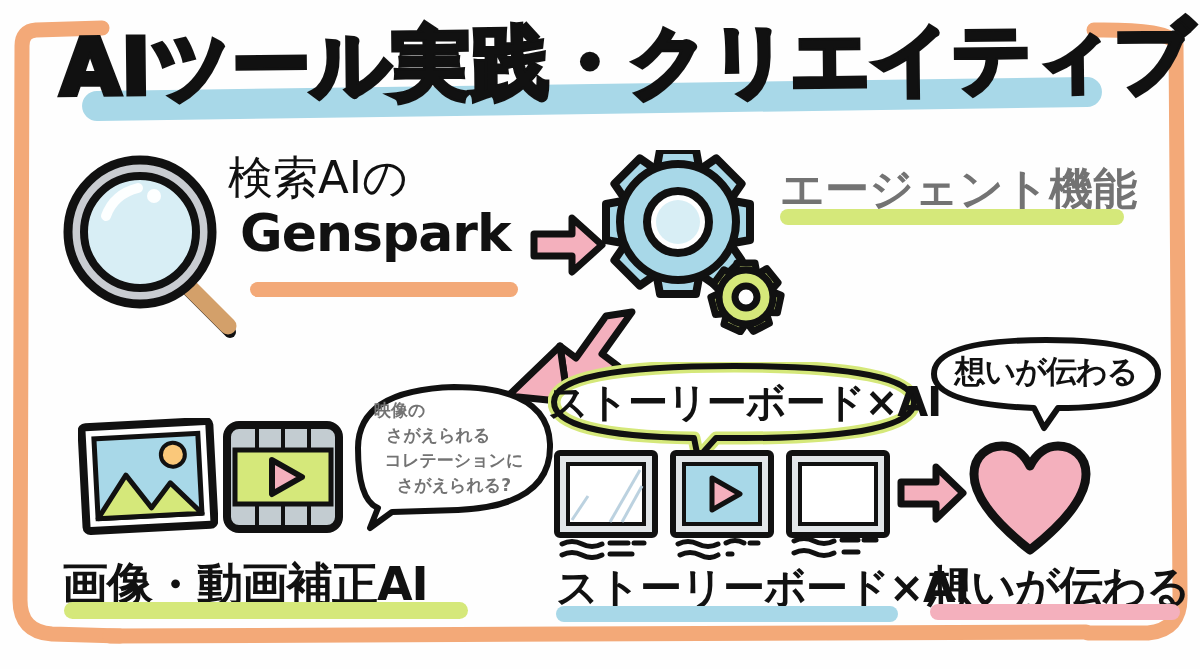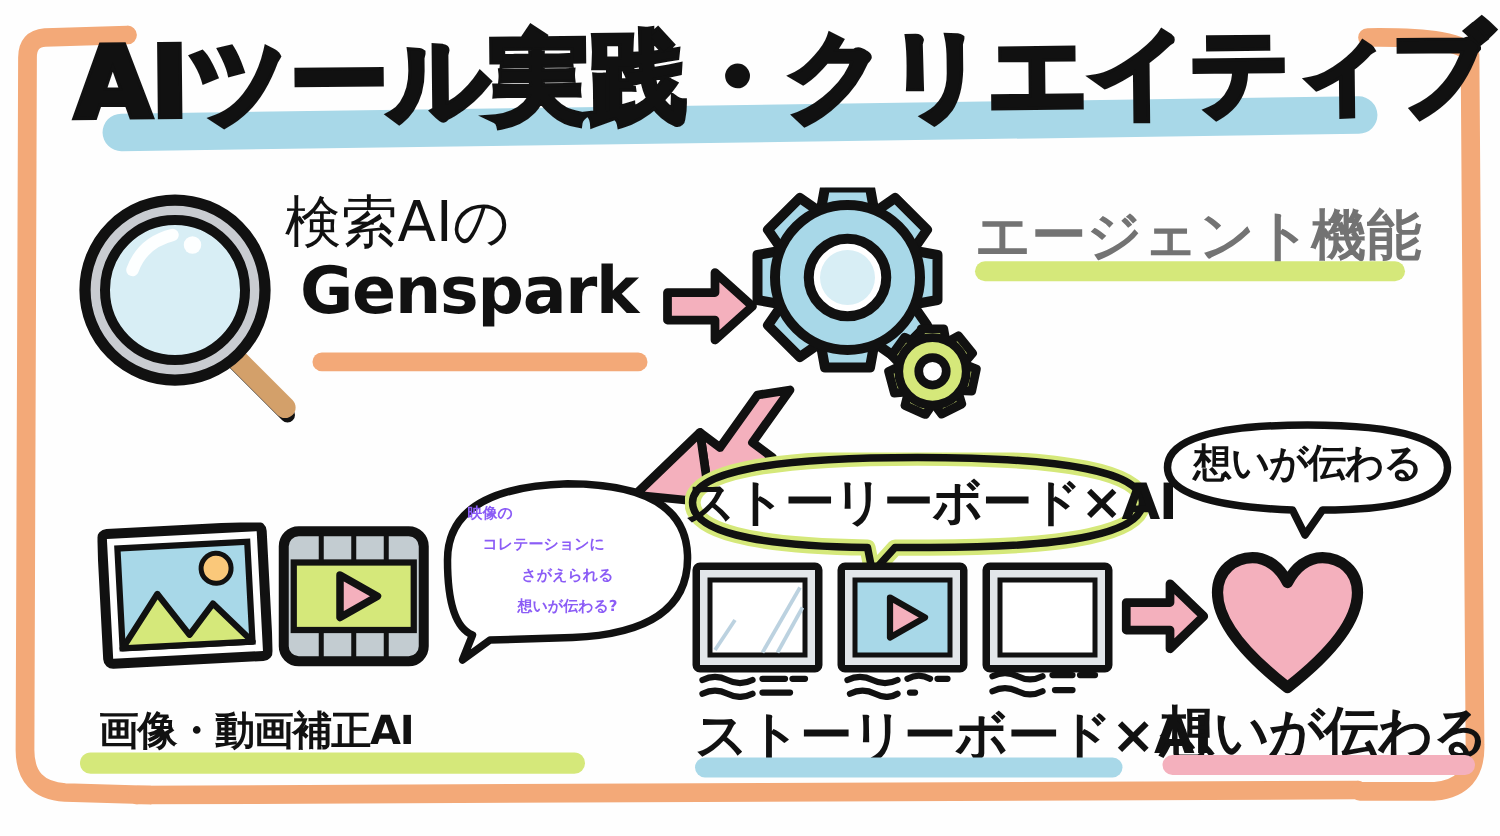--- a/index.html
+++ b/index.html
@@ -35,34 +35,34 @@
 
   
   .lbl-search{position:absolute;left:228px;top:152px;width:300px;}
   .lbl-search .l1{font-size:45px;line-height:52px;font-weight:normal;color:#111;white-space:nowrap;}
   .lbl-search .l2{font-size:52px;line-height:58px;font-weight:bold;color:#111;white-space:nowrap;letter-spacing:-1px;margin-left:12px;}
   .ul-genspark{position:absolute;left:250px;top:282px;width:268px;height:15px;background:#f3a978;border-radius:8px;}
 
   .lbl-agent{position:absolute;left:780px;top:162px;font-size:44px;line-height:54px;font-weight:bold;color:#737373;white-space:nowrap;}
   .ul-agent{position:absolute;left:780px;top:209px;width:344px;height:16px;background:#d5e87a;border-radius:8px;}
 
-  .lbl-imgvid{position:absolute;left:62px;top:556px;font-size:32px;line-height:56px;font-weight:bold;color:#111;white-space:nowrap;letter-spacing:-1px;margin-left:17px;}
+  .lbl-imgvid{position:absolute;left:62px;top:556px;font-size:46px;line-height:56px;font-weight:bold;color:#111;white-space:nowrap;letter-spacing:-1px;}
   .ul-imgvid{position:absolute;left:64px;top:602px;width:404px;height:17px;background:#d5e87a;border-radius:9px;}
 
   .lbl-story{position:absolute;left:556px;top:562px;font-size:42px;line-height:52px;font-weight:bold;color:#111;white-space:nowrap;letter-spacing:-1px;}
   .ul-story{position:absolute;left:556px;top:606px;width:342px;height:16px;background:#a8d8e8;border-radius:8px;}
 
   .lbl-heart{position:absolute;left:928px;top:560px;font-size:44px;line-height:54px;font-weight:bold;color:#111;white-space:nowrap;letter-spacing:-1px;}
   .ul-heart{position:absolute;left:930px;top:604px;width:250px;height:16px;background:#f4b0bd;border-radius:8px;}
 
   
   .bub-note{position:absolute;left:352px;top:382px;width:204px;height:150px;}
   .bub-note .txt{
     position:absolute;left:0;top:16px;width:204px;text-align:center;
-    font-size:12px;line-height:25px;font-weight:bold;color:#8b5cf6;
+    font-size:17px;line-height:25px;font-weight:bold;color:#737373;
   }
   .bub-note .txt div:nth-child(1){text-align:left;padding-left:22px;}
   .bub-note .txt div:nth-child(2){text-align:left;padding-left:34px;}
 
   .bub-story{position:absolute;left:548px;top:362px;width:372px;height:82px;}
   .bub-story .txt{
     position:absolute;left:0;top:13px;width:372px;text-align:center;
     font-size:40px;line-height:54px;font-weight:bold;color:#111;white-space:nowrap;letter-spacing:-1px;
   }
 
@@ -174,23 +174,23 @@
 
   <div class="lbl-imgvid jp">画像・動画補正AI</div>
   <div class="ul-imgvid"></div>
 
   <div class="bub-note">
     <svg style="position:absolute;left:0;top:0;" width="204" height="150" viewBox="0 0 204 150">
       <path d="M102,5 Q196,5 198,62 Q200,124 106,128 L40,130 L18,146 L26,126 Q6,118 6,66 Q6,8 102,5 Z" fill="#ffffff" stroke="#111" stroke-width="6" stroke-linejoin="round"></path>
     </svg>
     <div class="txt jp">
       <div>映像の</div>
+      <div>さがえられる</div>
       <div>コレテーションに</div>
-      <div>さがえられる</div>
-      <div>想いが伝わる?</div>
+      <div>さがえられる?</div>
     </div>
   </div>
 
   <div class="bub-story">
     <svg style="position:absolute;left:0;top:0;" width="372" height="100" viewBox="0 0 372 100">
       <path d="M186,4 Q366,4 366,40 Q366,76 196,76 L168,76 L150,96 L146,76 Q6,74 6,40 Q6,4 186,4 Z" fill="#ffffff" stroke="#d5e87a" stroke-width="13" stroke-linejoin="round"></path>
       <path d="M186,4 Q366,4 366,40 Q366,76 196,76 L168,76 L150,96 L146,76 Q6,74 6,40 Q6,4 186,4 Z" fill="none" stroke="#111" stroke-width="6" stroke-linejoin="round"></path>
     </svg>
     <div class="txt jp">ストーリーボード×AI</div>
   </div>

